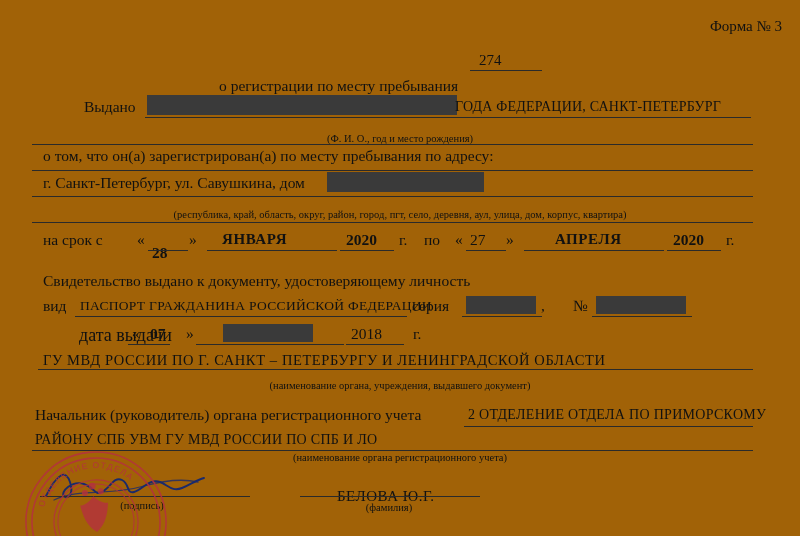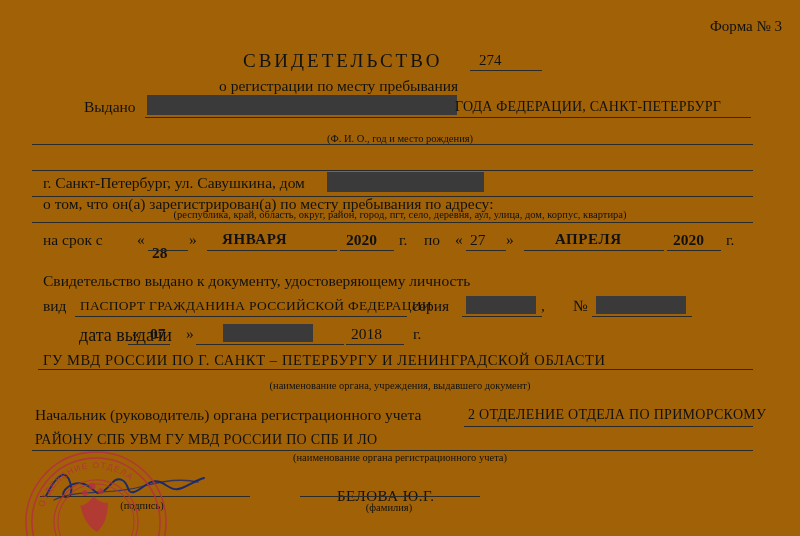--- a/index.html
+++ b/index.html
@@ -44,21 +44,21 @@
   #cert-number { left: 479px; top: 52px; font-size: 15px; }
   #subtitle { left: 219px; top: 77px; font-size: 15.5px; }
 
   
   #issued-label { left: 84px; top: 98px; font-size: 15.5px; }
   #birth-city { left: 455px; top: 99px; font-size: 14px; letter-spacing: 0.2px; }
 
   
   .cap-fio { left: 0; right: 0; top: 133px; }
 
-  #about-line { left: 43px; top: 147px; font-size: 15.5px; margin-top: 48px; }
+  #about-line { left: 43px; top: 147px; font-size: 15.5px; }
   #addr-line { left: 43px; top: 174px; font-size: 15.5px; }
   .cap-addr { left: 0; right: 0; top: 209px; }
 
   
   #term-1 { left: 43px; top: 231px; font-size: 15.5px; }
   #term-q1 { left: 137px; top: 231px; font-size: 15.5px; }
   #term-day1 { left: 152px; top: 244px; font-size: 15.5px; font-weight: bold; }
   #term-q2 { left: 189px; top: 231px; font-size: 15.5px; }
   #term-month1 { left: 222px; top: 231px; font-size: 15px; font-weight: bold; letter-spacing: 0.6px; }
   #term-year1 { left: 346px; top: 231px; font-size: 15.5px; font-weight: bold; }
@@ -114,21 +114,20 @@
     width: 148px; height: 148px;
   }
 </style>
 </head>
 <body>
 
 <div id="page">
 
   <div class="txt" id="form-no">Форма № 3</div>
 
-  <div class="txt" id="title">СВИДЕТЕЛЬСТВО</div>
   <div class="txt" id="cert-number">274</div>
   <div class="line" style="left:470px; top:70px; width:72px;"></div>
   <div class="txt" id="subtitle">о регистрации по месту пребывания</div>
 
   <div class="txt" id="issued-label">Выдано</div>
   <div class="redact" style="left:147px; top:95px; width:310px; height:20px;"></div>
   <div class="txt" id="birth-city">ГОДА ФЕДЕРАЦИИ, САНКТ-ПЕТЕРБУРГ</div>
   <div class="line" style="left:145px; top:117px; width:606px;"></div>
 
   <div class="caption cap-fio">(Ф. И. О., год и место рождения)</div>

